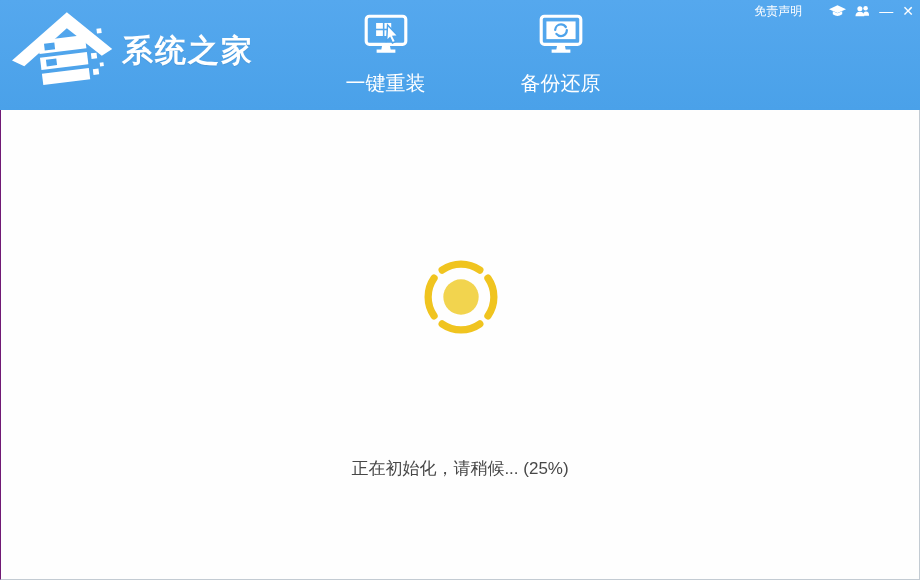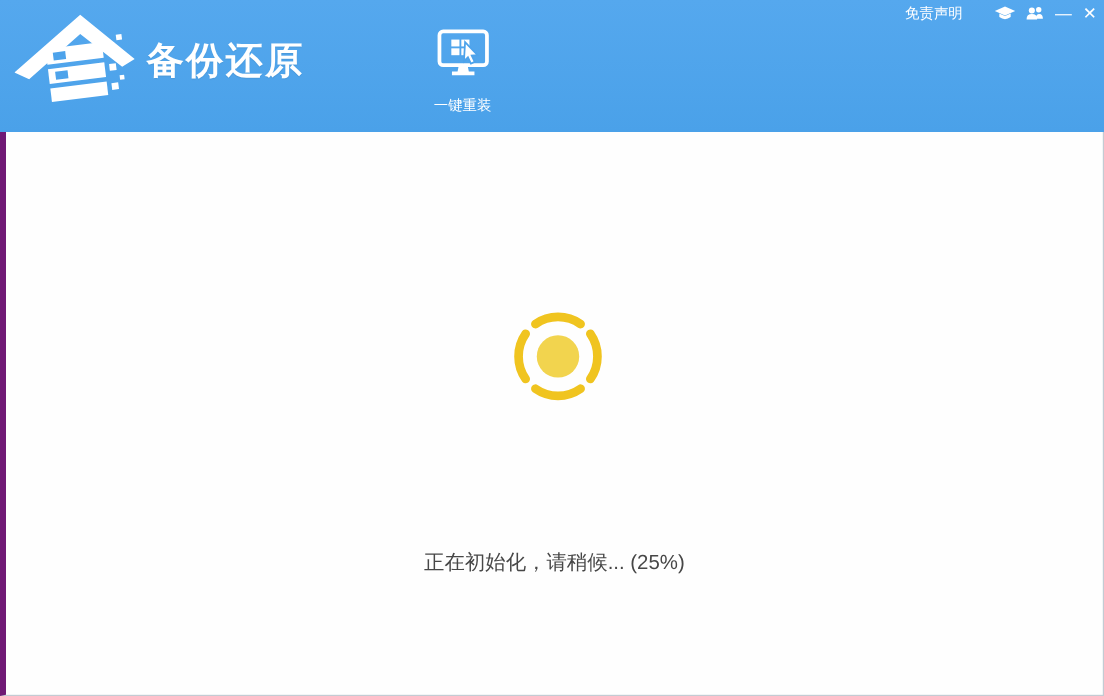--- a/index.html
+++ b/index.html
@@ -34,36 +34,36 @@
 
   
   .tabs { position: absolute; left: 298px; top: 0; height: 110px; display: flex; }
   .tab {
     width: 175px; height: 110px; display: flex; flex-direction: column;
     align-items: center; justify-content: flex-end; padding-bottom: 13px;
     cursor: pointer; color: #ffffff;
   }
   .tab.active { background: #0d87f0; }
   .tab .tab-icon { height: 60px; display: flex; align-items: center; justify-content: center; margin-bottom: 4px; }
-  .tab .tab-label { font-size: 12px; color: #ffffff; }
+  .tab .tab-label { font-size: 20px; color: #ffffff; }
 
   
   .winbar {
     position: absolute; top: 0; right: 6px; height: 22px;
     display: flex; align-items: center; gap: 9px; color: #ffffff; z-index: 5;
   }
   .disclaimer { font-size: 12px; color: #ffffff; cursor: pointer; margin-right: 18px; }
   .winbar .ctl { cursor: pointer; display: flex; align-items: center; justify-content: center; height: 18px; }
   .glyph { font-size: 14px; line-height: 1; color: #ffffff; }
 
   
   .content {
     position: absolute; top: 110px; left: 0; width: 920px; height: 470px;
     background: #fefefe;
-    border-left: 5px solid #701a75; border-right: 1px solid #c3cbd3; border-bottom: 1px solid #c3cbd3;
+    border-left: 1px solid #701a75; border-right: 1px solid #c3cbd3; border-bottom: 1px solid #c3cbd3;
   }
 
   .spinner {
     position: absolute; left: 417px; top: 144px; width: 86px; height: 86px;
     animation: spin 1.4s linear infinite;
   }
   @keyframes spin { to { transform: rotate(360deg); } }
 
   .status-line {
     position: absolute; left: 0; top: 347px; width: 100%;
@@ -96,21 +96,21 @@
             <rect x="92" y="63" width="4" height="4"></rect>
           </g>
 
           <g transform="rotate(-7 55 55)" fill="#4da3eb">
             <rect x="36" y="36" width="11" height="7"></rect>
             <rect x="36" y="53" width="11" height="7"></rect>
           </g>
         </g>
       </svg>
       <div class="brand-text">
-        <div class="brand-name">备份还原</div>
+        <div class="brand-name">系统之家</div>
       </div>
     </div>
 
     <div class="tabs">
 
       <div class="tab">
         <span class="tab-icon">
           <svg width="50" height="50" viewBox="0 0 48 48">
             <rect x="5" y="5" width="38" height="27" rx="3" fill="none" stroke="#ffffff" stroke-width="3"></rect>
             <g fill="#ffffff">
@@ -120,20 +120,31 @@
               <rect x="22.5" y="18.5" width="6.5" height="5.5"></rect>
               <polygon points="25.5,13.5 35.5,24 30.8,24.3 33.2,29.3 30.2,30.7 27.8,25.7 24.6,28.8" stroke="#4da3eb" stroke-width="1.4"></polygon>
               <polygon points="20.5,32 27.5,32 28.5,37 33,37 33,40 15,40 15,37 19.5,37"></polygon>
             </g>
           </svg>
         </span>
         <span class="tab-label">一键重装</span>
       </div>
 
 
+      <div class="tab">
+        <span class="tab-icon">
+          <svg width="50" height="50" viewBox="0 0 48 48">
+            <rect x="5" y="5" width="38" height="27" rx="3" fill="none" stroke="#ffffff" stroke-width="3"></rect>
+            <rect x="10" y="10" width="28" height="17" fill="#ffffff"></rect>
+            <circle cx="24" cy="18.5" r="5.6" fill="none" stroke="#4da3eb" stroke-width="2.2" stroke-dasharray="13.5 4" stroke-linecap="round"></circle>
+            <polygon points="20.5,32 27.5,32 28.5,37 33,37 33,40 15,40 15,37 19.5,37" fill="#ffffff"></polygon>
+          </svg>
+        </span>
+        <span class="tab-label">备份还原</span>
+      </div>
 
     </div>
 
     <div class="winbar">
       <span class="disclaimer">免责声明</span>
       <span class="ctl">
         <svg width="17" height="13" viewBox="0 0 18 13" fill="#ffffff">
           <polygon points="9,0 18,4 9,8 0,4"></polygon>
           <path d="M4,6.2 v3.2 q5,3.6 10,0 v-3.2 l-5,2.2 z"></path>
         </svg>

